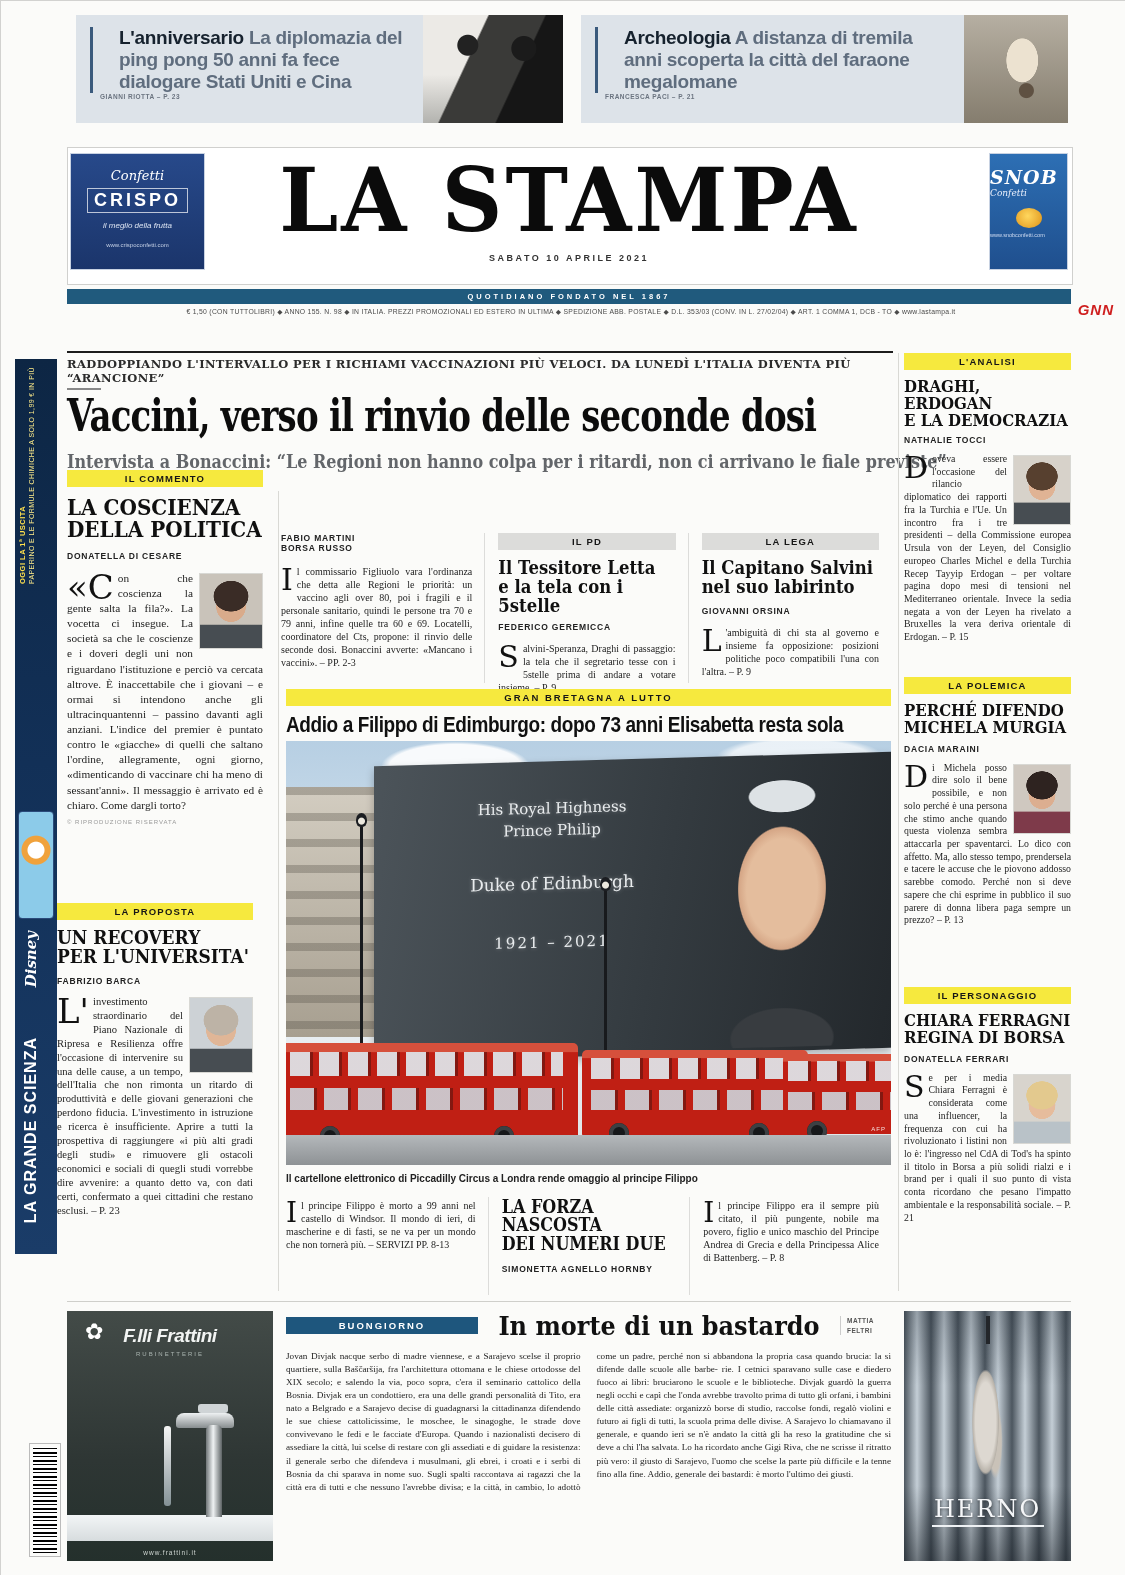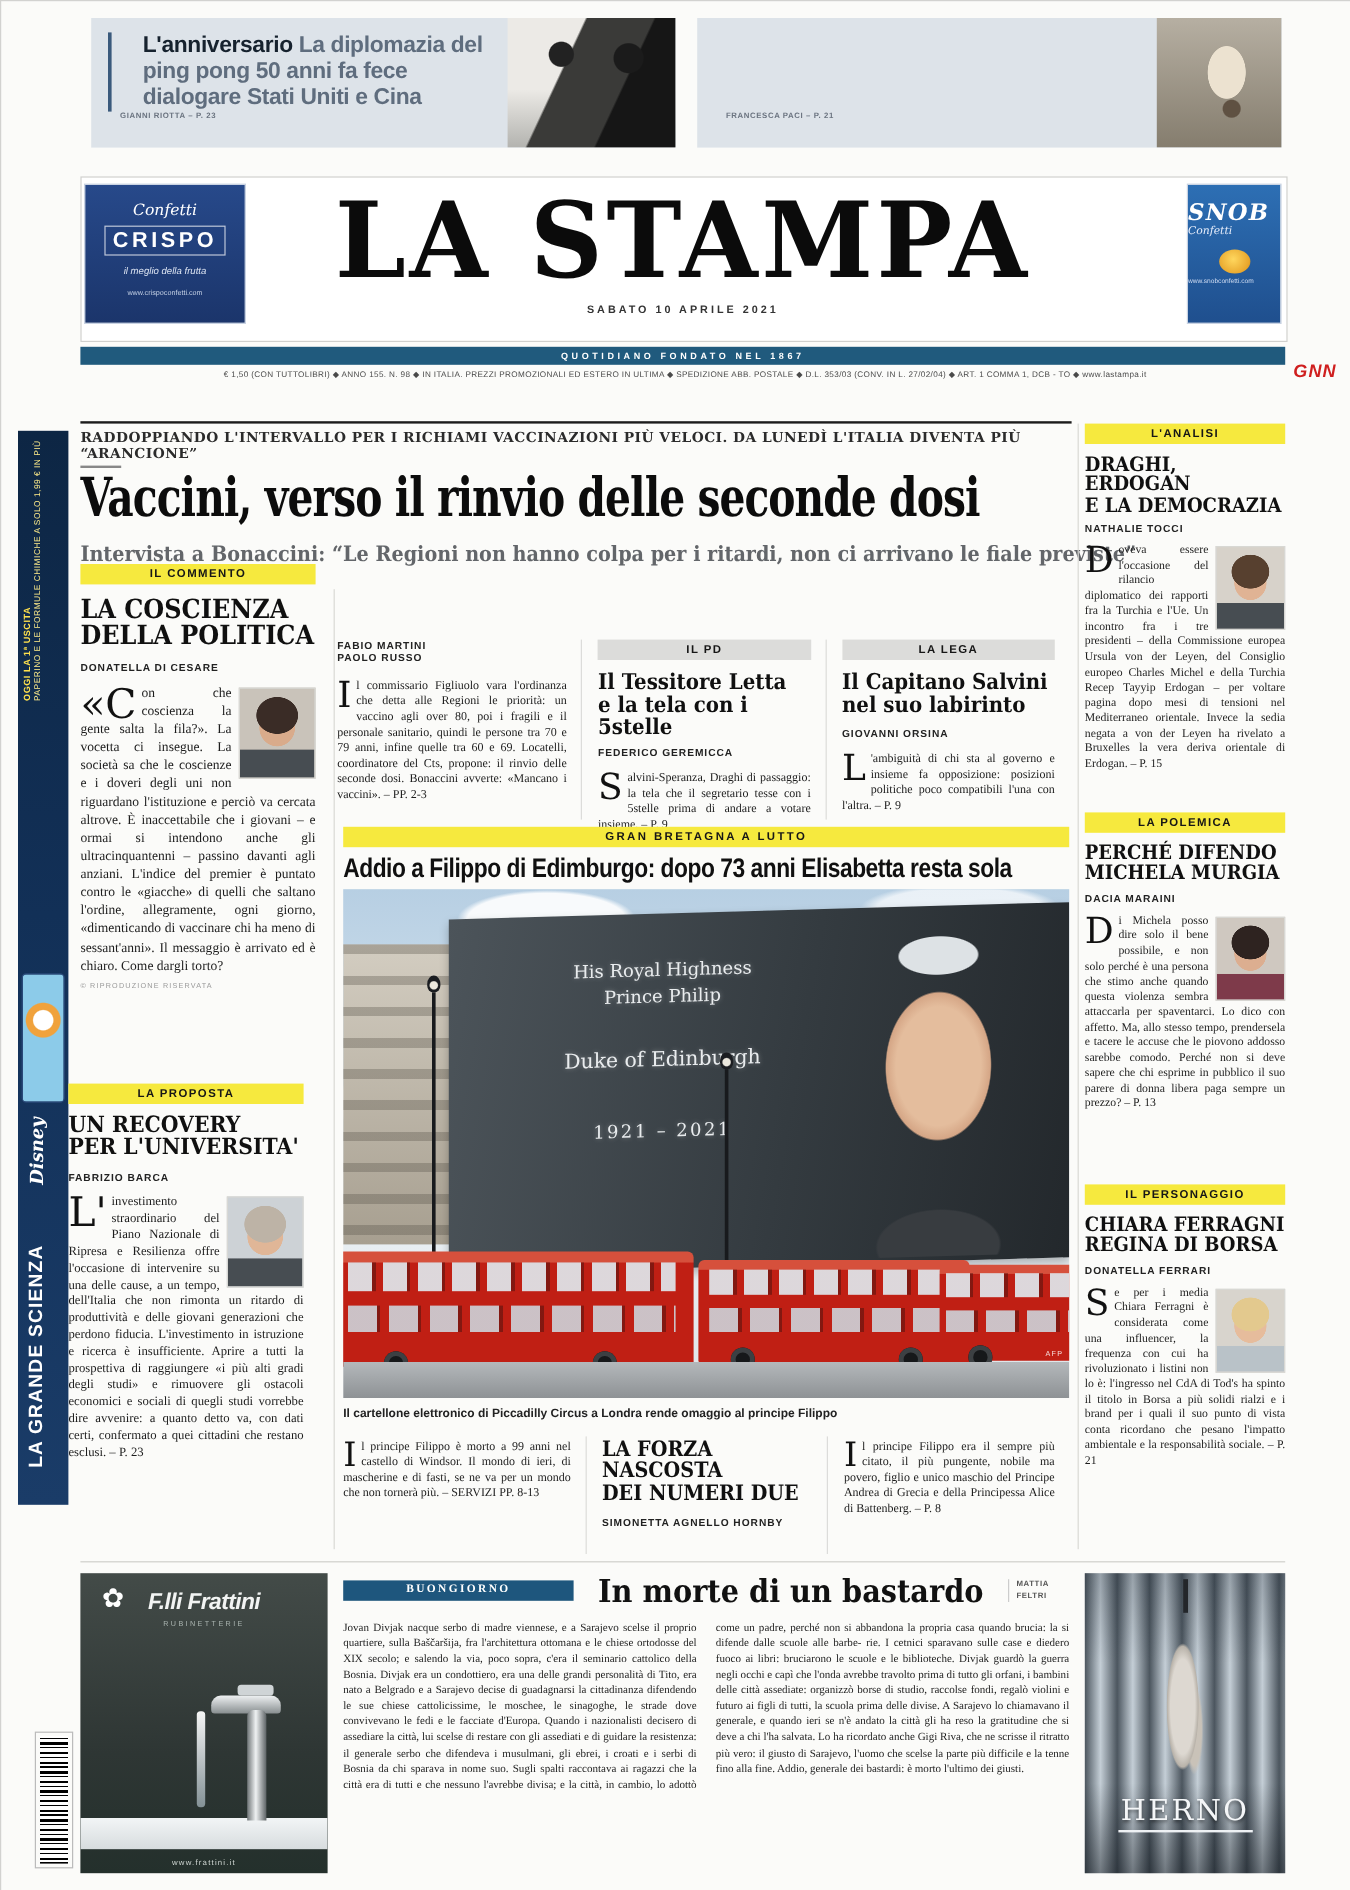--- a/index.html
+++ b/index.html
@@ -71,21 +71,21 @@
   .kicker-tick{width:34px;border-top:2px solid #888;margin-top:3px;}
   .headline{left:66px;top:388px;width:826px;font-family:"DejaVu Serif",serif;font-weight:bold;font-size:34px;
             letter-spacing:-.8px;color:#0c0c0c;transform:scaleY(1.32);transform-origin:left top;white-space:nowrap;}
   .deck{left:66px;top:450px;width:826px;font-family:"DejaVu Serif",serif;font-weight:bold;font-size:16px;color:#63666a;
         transform:scaleY(1.1);transform-origin:left top;white-space:nowrap;}
 
   
   .tag{height:17px;background:#f6e93e;text-align:center;font-size:9.5px;font-weight:bold;letter-spacing:1.2px;
        line-height:17px;color:#161616;}
   .tag.gray{background:#dcdcda;}
-  .tag.blue{background:#1e567d;color:#fff;font-family:Liberation Serif, serif;}
+  .tag.blue{background:#1e567d;color:#fff;}
   .chead{font-family:"DejaVu Serif",serif;font-weight:bold;color:#101010;line-height:1.02;transform:scaleY(1.1);transform-origin:left top;}
   .byline{font-size:8.5px;font-weight:bold;letter-spacing:.8px;color:#222;}
   .body{font-family:"Liberation Serif",serif;text-align:justify;color:#1d1d1d;}
   .dropcap{float:left;font-family:"DejaVu Serif",serif;font-size:34px;line-height:.8;padding:3px 4px 0 0;color:#111;}
   .portrait{float:right;width:62px;height:74px;margin:2px 0 3px 6px;border:1px solid #d8d8d4;
             background:
               radial-gradient(ellipse 46% 34% at 50% 30%, var(--hair,#3a2e28) 0 60%, transparent 62%),
               radial-gradient(ellipse 38% 33% at 50% 44%, var(--skin,#d9ab8b) 0 62%, transparent 64%),
               linear-gradient(180deg, transparent 0 68%, var(--coat,#474d52) 69%),
               var(--bg,#cfd4d8);}
@@ -203,20 +203,23 @@
 
   <div class="abs teaser-strip">
     <div class="teaser">
       <div class="txt">
         <span class="lbl">L'anniversario</span><span class="ttl"> La diplomazia del ping pong 50 anni fa fece dialogare Stati Uniti e Cina</span>
       </div>
       <div class="meta">GIANNI RIOTTA – P. 23</div>
       <div class="tphoto pingpong"></div>
     </div>
     <div class="teaser">
+      <div class="txt">
+        <span class="lbl">Archeologia</span><span class="ttl"> A distanza di tremila anni scoperta la città del faraone megalomane</span>
+      </div>
       <div class="meta">FRANCESCA PACI – P. 21</div>
       <div class="tphoto faraone"></div>
     </div>
   </div>
 
   <div class="abs masthead-box"></div>
   <div class="abs ad-crispo">
     <div class="c1">Confetti</div>
     <div class="c2">CRISPO</div>
     <div class="c3">il meglio della frutta</div>
@@ -266,21 +269,21 @@
     <div class="body" style="margin-top:10px;font-size:11.3px;line-height:1.34;">
       <span class="portrait" style="--hair:#3a2c26;--skin:#d9ab8b;--bg:#c9c3ba;"></span>
       <span class="dropcap">«C</span><span>on che coscienza la gente salta la fila?». La vocetta ci insegue. La società sa che le coscienze e i doveri degli uni non riguardano l'istituzione e perciò va cercata altrove. È inaccettabile che i giovani – e ormai si intendono anche gli ultracinquantenni – passino davanti agli anziani. L'indice del premier è puntato contro le «giacche» di quelli che saltano l'ordine, allegramente, ogni giorno, «dimenticando di vaccinare chi ha meno di sessant'anni». Il messaggio è arrivato ed è chiaro. Come dargli torto?</span>
     </div>
     <div class="smallmark" style="margin-top:6px;">© RIPRODUZIONE RISERVATA</div>
   </div>
 
   <div class="abs rowb">
     <div class="rb-col" style="padding-left:0;">
       <div class="byline">FABIO MARTINI</div>
-      <div class="byline">PAOLO RUSSO</div>
+      <div class="byline">BORSA RUSSO</div>
       <div class="body" style="margin-top:12px;font-size:10px;line-height:1.3;">
         <span class="dropcap" style="font-size:30px;">I</span><span>l commissario Figliuolo vara l'ordinanza che detta alle Regioni le priorità: un vaccino agli over 80, poi i fragili e il personale sanitario, quindi le persone tra 70 e 79 anni, infine quelle tra 60 e 69. Locatelli, coordinatore del Cts, propone: il rinvio delle seconde dosi. Bonaccini avverte: «Mancano i vaccini». – PP. 2-3</span>
       </div>
     </div>
     <div class="rb-col">
       <div class="tag gray">IL PD</div>
       <div class="chead" style="margin-top:10px;">
         <div>Il Tessitore Letta</div>
         <div>e la tela con i 5stelle</div>
       </div>

